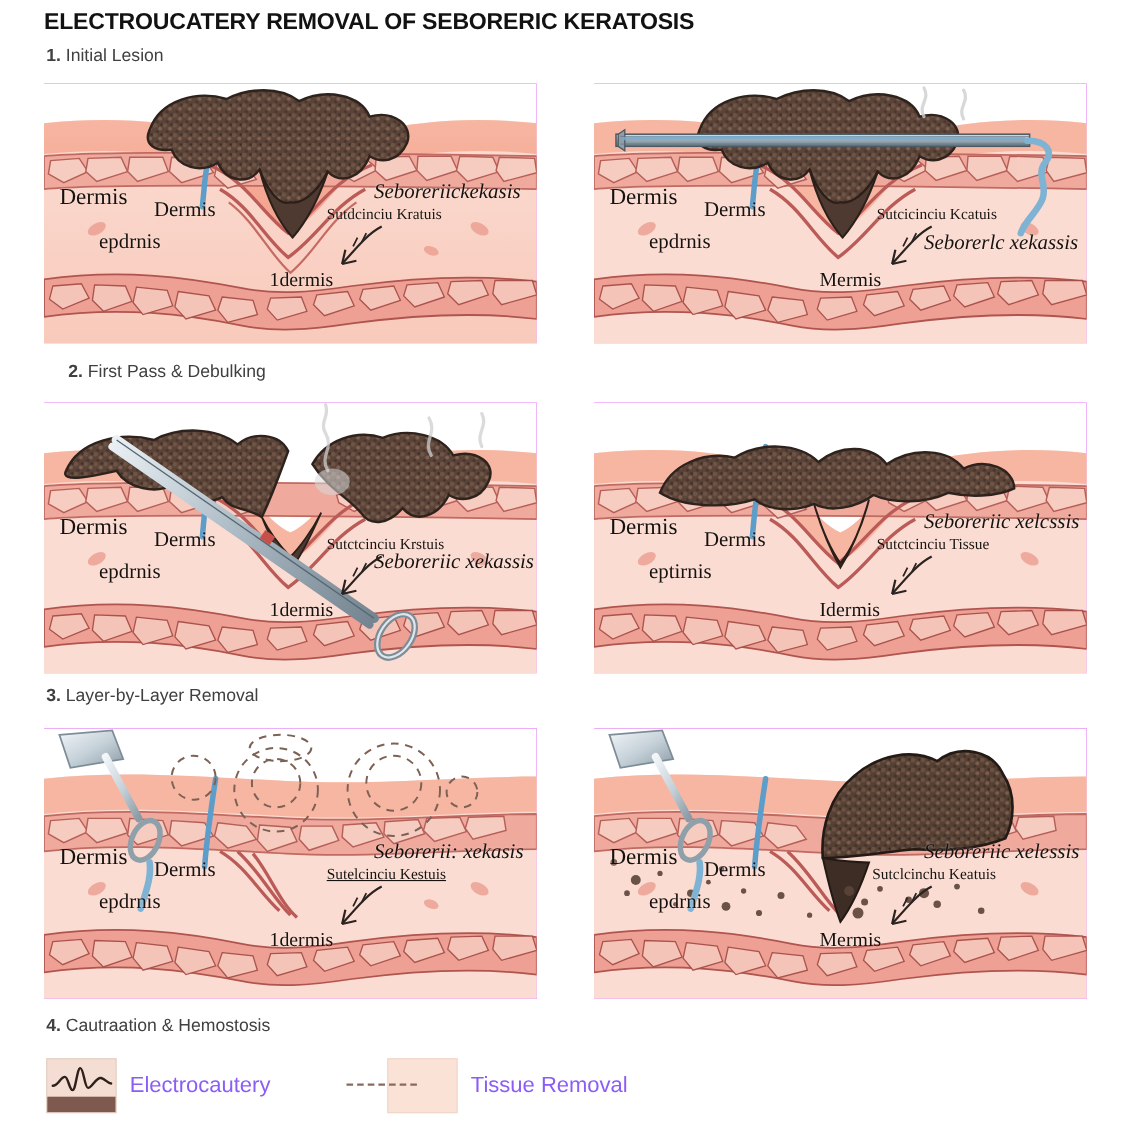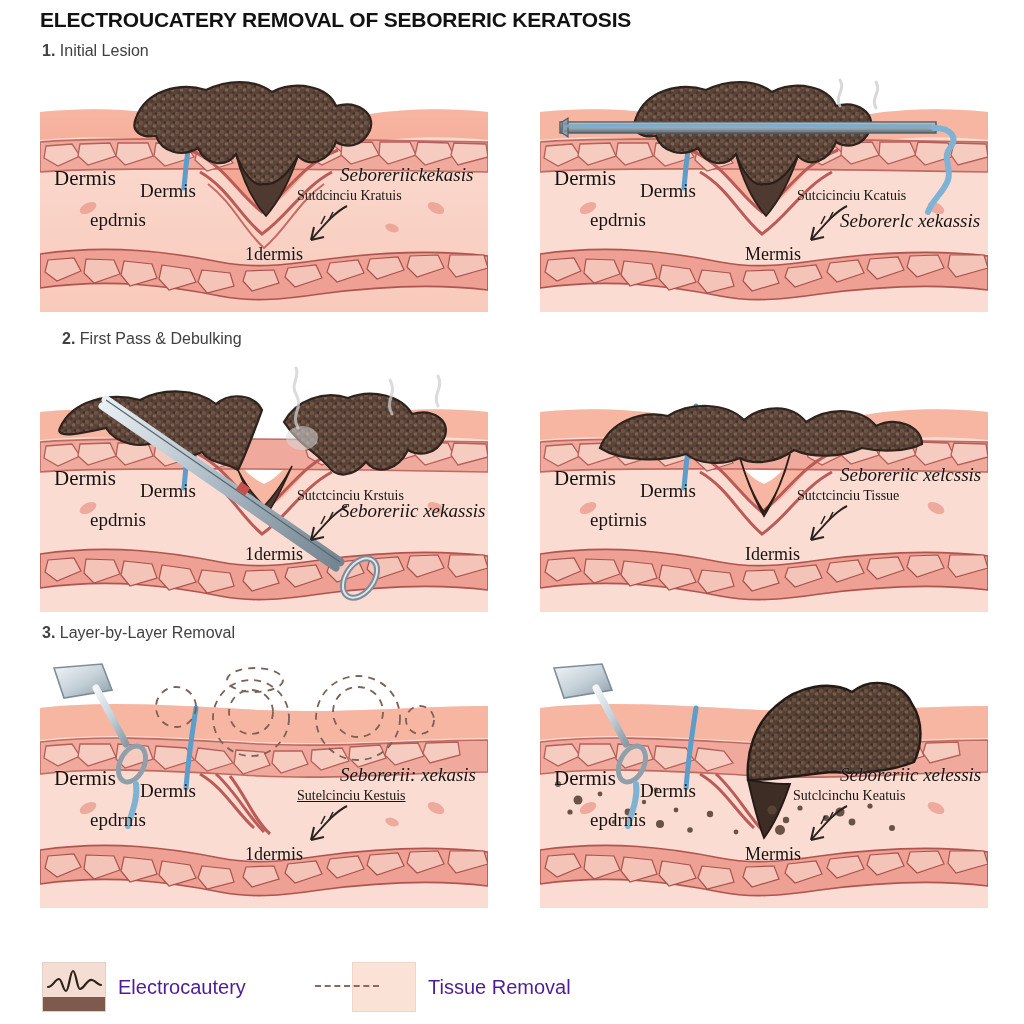--- a/index.html
+++ b/index.html
@@ -48,21 +48,21 @@
   .lab.l-epi{font-size:19px;}
   .lab.l-sk1{font-size:19px;font-style:italic;}
   .lab.l-sk2{font-size:14px;}
   .lab.l-der3{font-size:18px;}
 
   
   .legend{position:absolute;left:42px;top:962px;width:960px;height:52px;}
   .leg-item{position:absolute;display:flex;align-items:center;gap:12px;}
   .leg-label{
     font-family:"Liberation Sans",sans-serif;
-    font-size:20px;color:#4c1d95;white-space:nowrap;
+    font-size:20px;color:#8b5cf6;white-space:nowrap;
   }
   .sw{width:62px;height:48px;position:relative;flex:0 0 auto;}
   .sw-cautery{background:#f4ddd2;border:1px solid #e4cfc4;}
   .sw-cautery .base{position:absolute;left:0;right:0;bottom:0;height:14px;background:#7d5a4d;}
   .sw-cautery svg{position:absolute;left:0;top:2px;}
   .sw-tissue{background:#fae2d6;border:1px solid #f0d6c9;}
   .sw-tissue .dash{
     position:absolute;left:-38px;top:22px;width:64px;height:0;
     border-top:2px dashed #8a6a5d;
   }
@@ -79,20 +79,24 @@
     <b>1.</b>
     <span class="st">Initial Lesion</span>
   </div>
   <div class="step-head" style="left:42px;top:330px;margin-left:20px;">
     <b>2.</b>
     <span class="st">First Pass &amp; Debulking</span>
   </div>
   <div class="step-head" style="left:42px;top:624px;">
     <b>3.</b>
     <span class="st">Layer-by-Layer Removal</span>
+  </div>
+  <div class="step-head" style="left:42px;top:924px;">
+    <b>4.</b>
+    <span class="st">Cautraation &amp; Hemostosis</span>
   </div>
 
   <div class="panel" style="left:40px;top:76px;width:448px;height:236px;">
     <svg class="cellsvg" viewBox="0 0 448 236" preserveAspectRatio="none">
       <defs>
         <linearGradient id="g1a" x1="0" y1="0" x2="0" y2="1">
           <stop offset="0" stop-color="#f7b6a2"></stop>
             <stop offset="1" stop-color="#f3a18d"></stop>
         </linearGradient>
         <linearGradient id="g1b" x1="0" y1="0" x2="0" y2="1">

